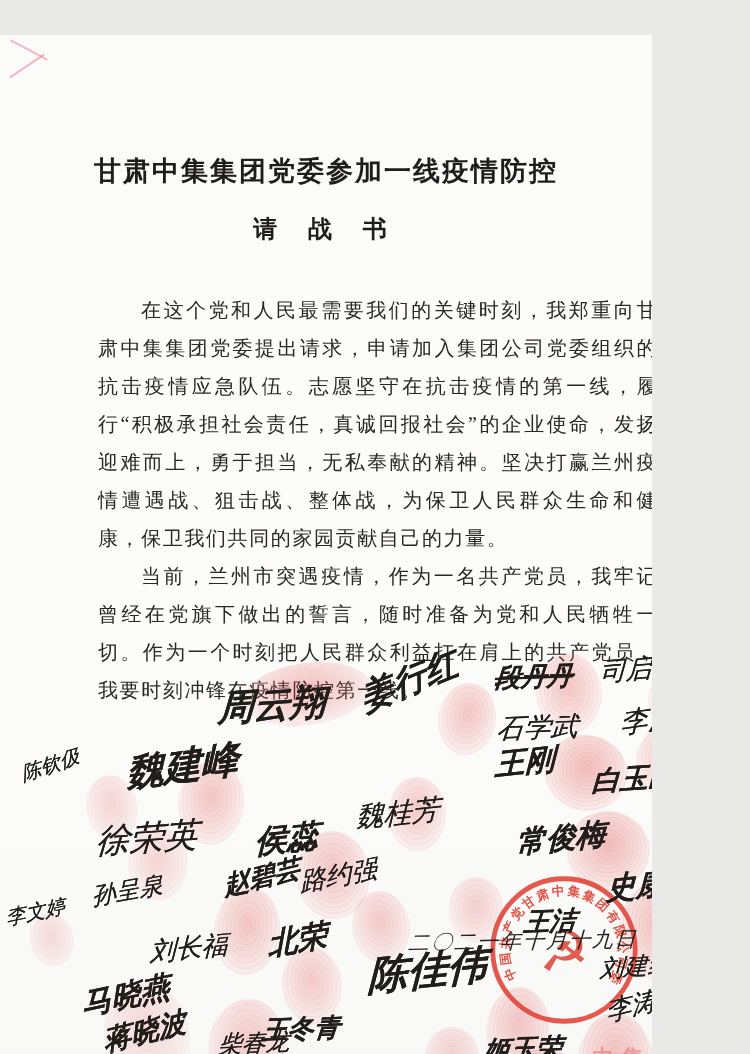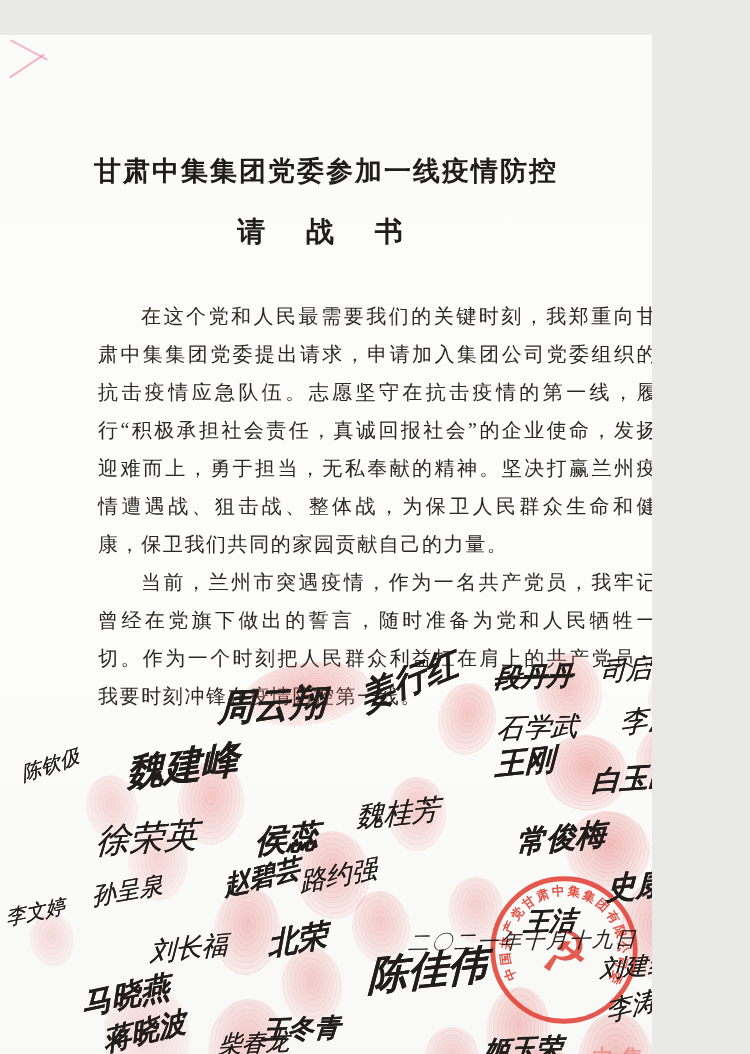--- a/index.html
+++ b/index.html
@@ -3,22 +3,22 @@
 <meta charset="utf-8">
 <style>
   html,body{margin:0;padding:0;}
   body{width:750px;height:1054px;background:#e9e9e7;font-family:"Liberation Serif",serif;}
   .page{position:relative;width:652px;height:1054px;overflow:hidden;
         background:linear-gradient(180deg,#fbfbf9 0%,#fcfcfa 55%,#f8f8f6 100%);margin-top:35px;}
   .doc-text{position:relative;z-index:1;}
   .title{margin:0;padding:118px 40px 0 40px;text-align:center;
          font-family:"Liberation Sans",sans-serif;font-weight:900;
          font-size:27px;letter-spacing:2px;color:#1f1d1b;}
-  .subtitle{margin:24px 0 0 0;text-align:center;font-family:Liberation Mono, monospace;
-            font-weight:900;font-size:28px;letter-spacing:12px;color:#1f1d1b;}
+  .subtitle{margin:24px 0 0 0;text-align:center;font-family:Liberation Sans, sans-serif;
+            font-weight:900;font-size:24px;letter-spacing:12px;color:#1f1d1b;}
   .body-text{width:560px;margin:46px 0 0 98px;}
   .body-text p{margin:0;font-size:20px;line-height:38px;letter-spacing:1.6px;
                text-align:justify;text-indent:2.15em;color:#2b2723;}
   .sig-label{margin:0;font-size:20px;line-height:38px;letter-spacing:1.6px;
              text-indent:2.15em;color:#2b2723;}
   
   .layer{position:absolute;inset:0;}
   .fp-layer{z-index:2;}
   .stamp-wrap{position:absolute;left:487px;top:838px;width:154px;height:154px;z-index:3;}
   .sig-layer{z-index:4;}

